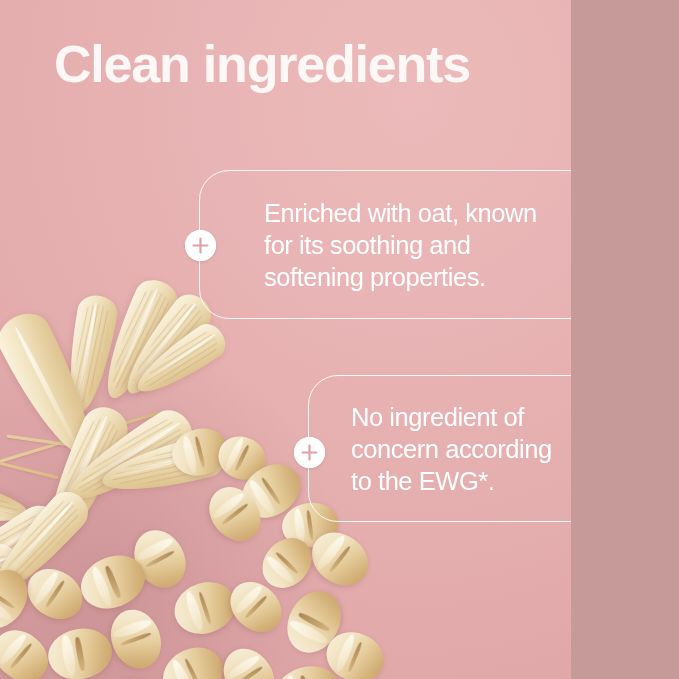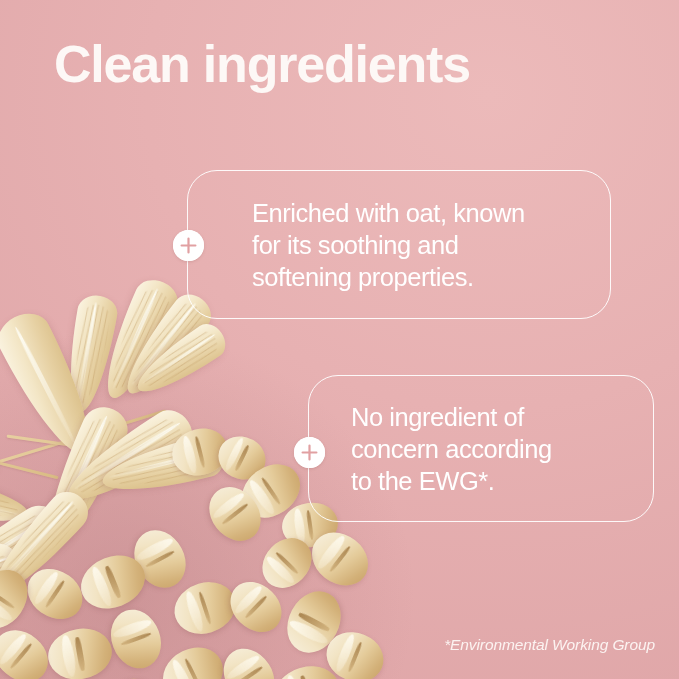--- a/index.html
+++ b/index.html
@@ -6,21 +6,21 @@
     margin: 0;
     padding: 0;
     background: #c79a9a;
   }
   body {
     font-family: "Liberation Sans", sans-serif;
   }
 
   #stage {
     position: relative;
-    width: 679px;
+    width: 571px;
     height: 679px;
     overflow: hidden;
     background: #e7b0b1;
     user-select: none;
   }
 
   
   .bg-base {
     position: absolute;
     inset: 0;
@@ -125,21 +125,21 @@
   
   .card {
     position: absolute;
     box-sizing: border-box;
     border: 1.4px solid rgba(255,255,255,0.92);
     border-radius: 30px;
     display: flex;
     align-items: center;
   }
   #card-1 {
-    left: 187px;
+    left: 199px;
     top: 170px;
     width: 424px;
     height: 149px;
   }
   #card-2 {
     left: 308px;
     top: 375px;
     width: 346px;
     height: 147px;
   }
@@ -259,15 +259,14 @@
       <svg width="31" height="31" viewBox="0 0 31 31" aria-hidden="true">
         <circle cx="15.5" cy="15.5" r="15.5" fill="#ffffff"></circle>
         <path d="M15.5 8.6 V22.4 M8.6 15.5 H22.4" stroke="#e1a0a2" stroke-width="2.2" stroke-linecap="round"></path>
       </svg>
     </div>
     <div class="card-text">No ingredient of
 concern according
 to the EWG*.</div>
   </div>
 
-  <div class="footnote">*Environmental Working Group</div>
 
 </div>
 
 </body></html>

